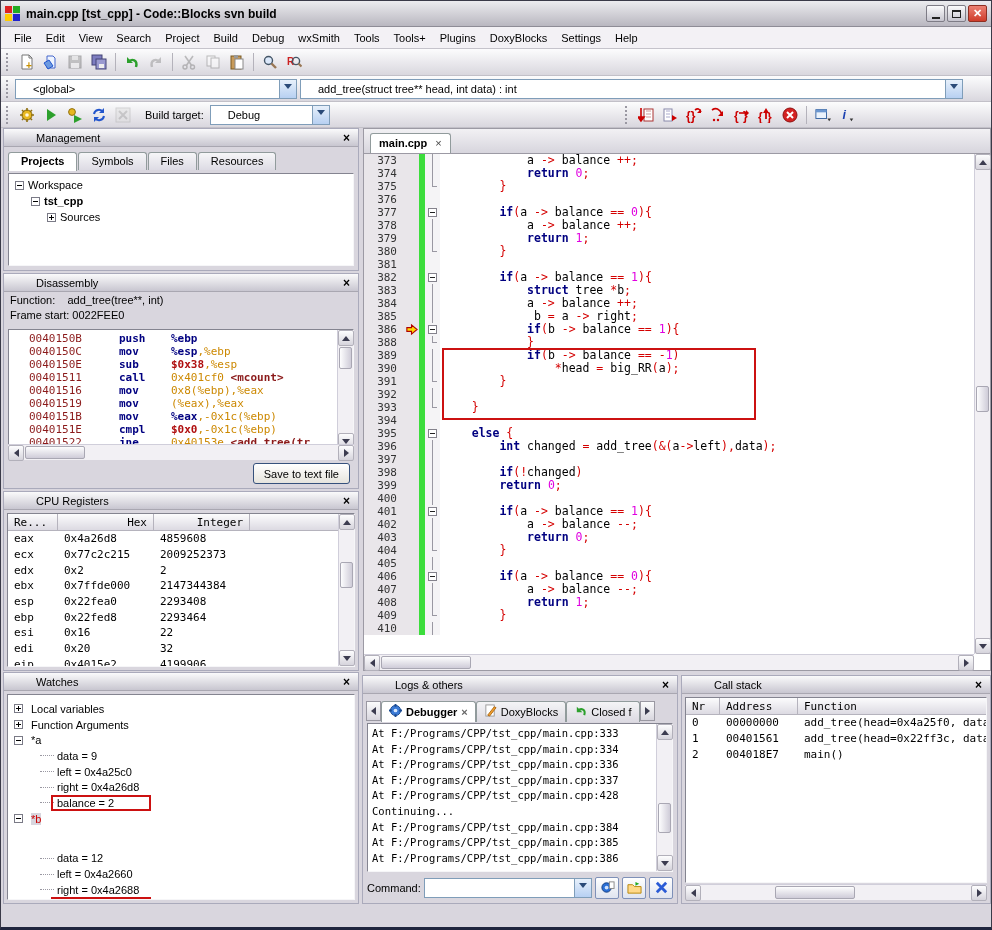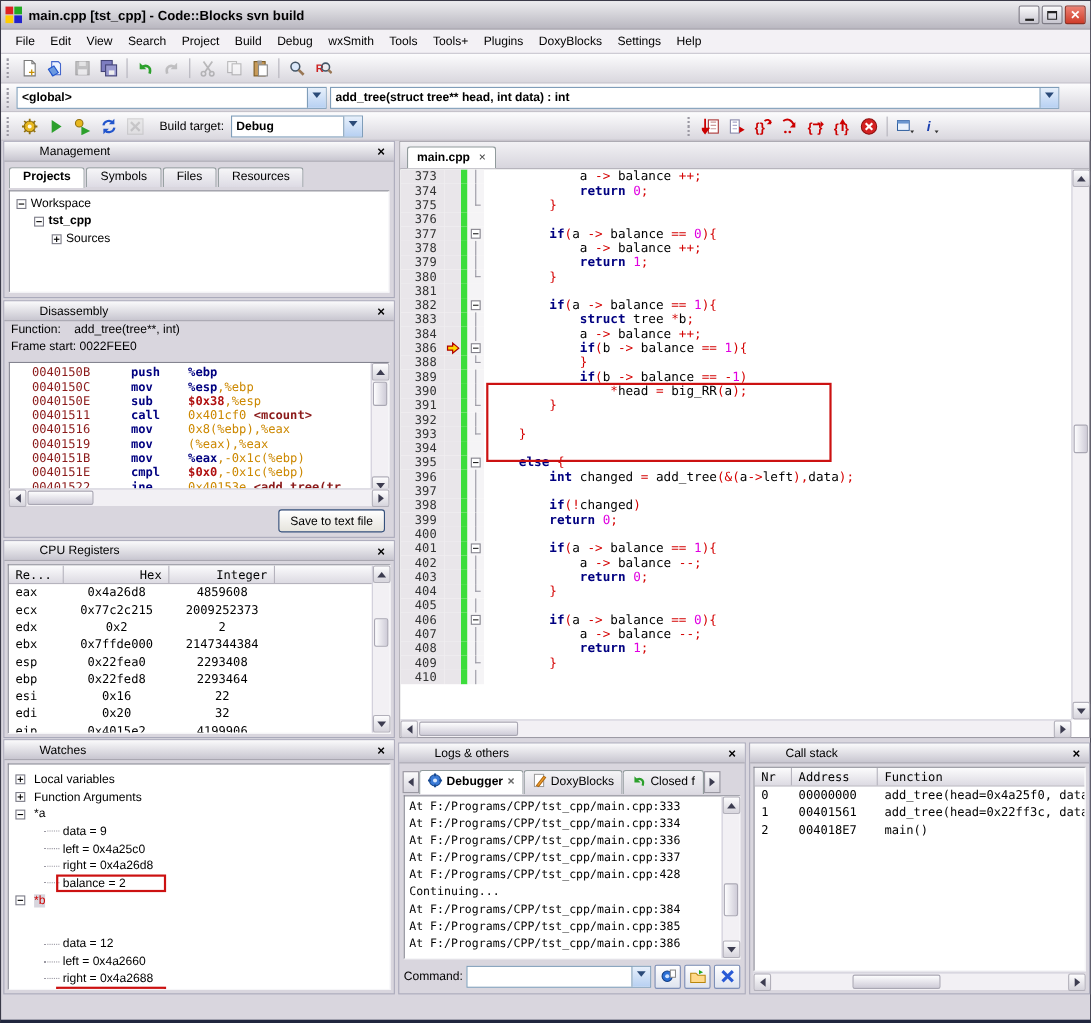--- a/index.html
+++ b/index.html
@@ -25,21 +25,21 @@
   .toolrow { position:absolute; left:0; width:100%; background:linear-gradient(#fcfcfd,#d9d7de); border-bottom:1px solid #c2c0c8; display:flex; align-items:center; }
   #tb1 { top:48px; height:27px; }
   #tb2 { top:75px; height:26px; }
   #tb3 { top:101px; height:26px; }
   .grip { width:8px; height:18px; margin:0 3px; background:repeating-linear-gradient(#9a98a2 0 2px, transparent 2px 4px); background-size:2px 100%; background-repeat:no-repeat; background-position:2px 0; }
   .tbtn { width:24px; height:22px; display:flex; align-items:center; justify-content:center; border:1px solid transparent; border-radius:2px; }
   .tbtn svg { width:16px; height:16px; }
   .tbtn.disabled { filter:grayscale(1) opacity(.45); }
   .tsep { width:1px; height:18px; background:#b4b2bb; margin:0 4px; }
   .combo { height:20px; background:#fff; border:1px solid #7f9db9; display:flex; align-items:center; }
-  .combo .cval { flex:1; padding:0 4px; white-space:nowrap; overflow:hidden;font-weight:bold; }
+  .combo .cval { flex:1; padding:0 17px; white-space:nowrap; overflow:hidden; }
   .combo .cbtn { width:17px; height:100%; border-left:1px solid #7f9db9; background:linear-gradient(#e7f0fb,#b7d0f2); display:flex; align-items:center; justify-content:center; }
   .arr-d { width:0; height:0; border:4px solid transparent; border-top:5px solid #2a4a78; margin-top:4px; }
   .bt-label { margin:0 6px 0 10px; }
 
   
   .panel { position:absolute; background:#d9d6de; border:1px solid #aab; }
   .cap { height:18px; background:linear-gradient(#fafafb,#c8c6d0); border-bottom:1px solid #a9a7b1; display:flex; align-items:center; padding:0 5px; }
   .cap .ctext { flex:1;margin-left:23px; }
   .cap .xbtn { font-size:12px; font-weight:bold; padding:0 3px; line-height:12px; }
   .sunken { border:1px solid; border-color:#848490 #f6f6f8 #f6f6f8 #848490; background:#fff; }
@@ -76,21 +76,21 @@
   .tri-d{width:0;height:0;border:4px solid transparent;border-top:5px solid #3c3c50;margin-bottom:-4px;}
   .tri-l{width:0;height:0;border:4px solid transparent;border-right:5px solid #3c3c50;margin-left:-4px;}
   .tri-r{width:0;height:0;border:4px solid transparent;border-left:5px solid #3c3c50;margin-right:-4px;}
 
   
   .gridtab { font-family:"DejaVu Sans Mono",monospace; font-size:11px; }
   .ghead { display:flex; background:linear-gradient(#fcfcfd,#dcdae2); border-bottom:1px solid #b5b3bd; height:17px; align-items:center; }
   .ghead span { border-right:1px solid #b5b3bd; padding:0 6px; height:100%; display:flex; align-items:center; }
   .grow { display:flex; height:15.7px; align-items:center; }
   .grow span { padding:0 6px; white-space:pre; overflow:hidden; }
-  .ra { justify-content:flex-end; text-align:center; }
+  .ra { justify-content:flex-end; text-align:left; }
 
   
   .wrow { display:flex; align-items:center; height:15.7px; position:relative; }
   .wlabel.red { color:#cc0000; }
   .wlabel.sel { background:#d8d6de; }
   .flagbox { border:2px solid #cc1111; min-width:100px; padding:0 4px; margin-left:-6px; }
   .dot-h { width:14px; height:1px; border-top:1px dotted #9a98a2; margin-right:3px; flex:none;}
 
   
   #editor { background:#fff; }
@@ -591,20 +591,21 @@
           <div class="cline"><span class="lnum">375</span><span class="mark"></span><span class="chg"></span><span class="fold end"></span><span class="ctext">        <span class="op">}</span></span></div>
           <div class="cline"><span class="lnum">376</span><span class="mark"></span><span class="chg"></span><span class="fold"></span><span class="ctext"></span></div>
           <div class="cline"><span class="lnum">377</span><span class="mark"></span><span class="chg"></span><span class="fold"><span class="fbox"></span></span><span class="ctext">        <span class="kw">if</span><span class="op">(</span>a <span class="op">-&gt;</span> balance <span class="op">==</span> <span class="num">0</span><span class="op">){</span></span></div>
           <div class="cline"><span class="lnum">378</span><span class="mark"></span><span class="chg"></span><span class="fold line"></span><span class="ctext">            a <span class="op">-&gt;</span> balance <span class="op">++;</span></span></div>
           <div class="cline"><span class="lnum">379</span><span class="mark"></span><span class="chg"></span><span class="fold line"></span><span class="ctext">            <span class="kw">return</span> <span class="num">1</span><span class="op">;</span></span></div>
           <div class="cline"><span class="lnum">380</span><span class="mark"></span><span class="chg"></span><span class="fold end"></span><span class="ctext">        <span class="op">}</span></span></div>
           <div class="cline"><span class="lnum">381</span><span class="mark"></span><span class="chg"></span><span class="fold"></span><span class="ctext"></span></div>
           <div class="cline"><span class="lnum">382</span><span class="mark"></span><span class="chg"></span><span class="fold"><span class="fbox"></span></span><span class="ctext">        <span class="kw">if</span><span class="op">(</span>a <span class="op">-&gt;</span> balance <span class="op">==</span> <span class="num">1</span><span class="op">){</span></span></div>
           <div class="cline"><span class="lnum">383</span><span class="mark"></span><span class="chg"></span><span class="fold line"></span><span class="ctext">            <span class="kw">struct</span> tree <span class="op">*</span>b<span class="op">;</span></span></div>
           <div class="cline"><span class="lnum">384</span><span class="mark"></span><span class="chg"></span><span class="fold line"></span><span class="ctext">            a <span class="op">-&gt;</span> balance <span class="op">++;</span></span></div>
+          <div class="cline"><span class="lnum">385</span><span class="mark"></span><span class="chg"></span><span class="fold line"></span><span class="ctext">             b <span class="op">=</span> a <span class="op">-&gt;</span> right<span class="op">;</span></span></div>
           <div class="cline"><span class="lnum">386</span><span class="mark"><svg viewBox="0 0 14 14">
                 <path d="M2 5h5V2l6 5-6 5V9H2z" fill="#ffd800" stroke="#b00000" stroke-width="1.2"></path>
               </svg></span><span class="chg"></span><span class="fold"><span class="fbox"></span></span><span class="ctext">            <span class="kw">if</span><span class="op">(</span>b <span class="op">-&gt;</span> balance <span class="op">==</span> <span class="num">1</span><span class="op">){</span></span></div>
           <div class="cline"><span class="lnum">388</span><span class="mark"></span><span class="chg"></span><span class="fold end"></span><span class="ctext">            <span class="op">}</span></span></div>
           <div class="cline"><span class="lnum">389</span><span class="mark"></span><span class="chg"></span><span class="fold line"></span><span class="ctext">            <span class="kw">if</span><span class="op">(</span>b <span class="op">-&gt;</span> balance <span class="op">==</span> <span class="op">-</span><span class="num">1</span><span class="op">)</span></span></div>
           <div class="cline"><span class="lnum">390</span><span class="mark"></span><span class="chg"></span><span class="fold line"></span><span class="ctext">                <span class="op">*</span>head <span class="op">=</span> big_RR<span class="op">(</span>a<span class="op">);</span></span></div>
           <div class="cline"><span class="lnum">391</span><span class="mark"></span><span class="chg"></span><span class="fold end"></span><span class="ctext">        <span class="op">}</span></span></div>
           <div class="cline"><span class="lnum">392</span><span class="mark"></span><span class="chg"></span><span class="fold line"></span><span class="ctext"></span></div>
           <div class="cline"><span class="lnum">393</span><span class="mark"></span><span class="chg"></span><span class="fold end"></span><span class="ctext">    <span class="op">}</span></span></div>
           <div class="cline"><span class="lnum">394</span><span class="mark"></span><span class="chg"></span><span class="fold"></span><span class="ctext"></span></div>

